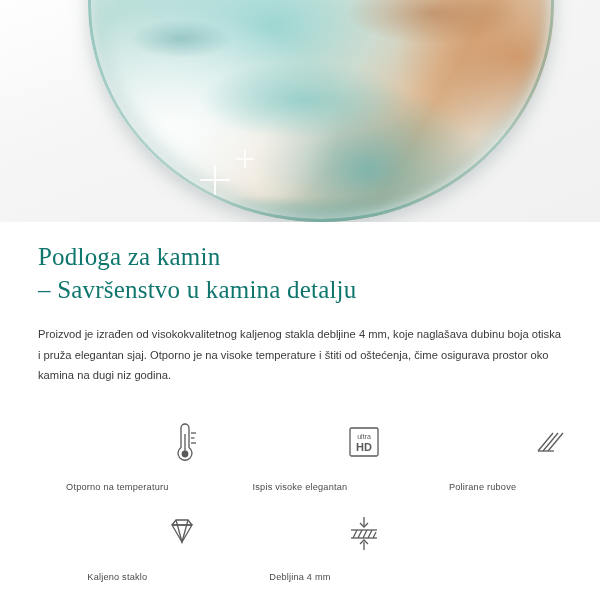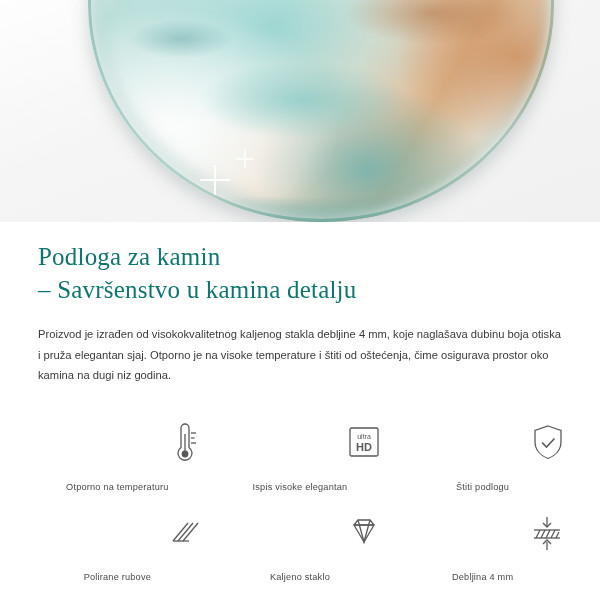--- a/index.html
+++ b/index.html
@@ -191,29 +191,20 @@
       <div class="ficon">
         <svg width="42" height="38" viewBox="0 0 42 38">
           <rect x="7" y="4" width="28" height="28" rx="1.5" fill="none" stroke="#5a5a5a" stroke-width="1.3"></rect>
           <text x="21" y="15" text-anchor="middle" font-family="Liberation Sans, sans-serif" font-size="7" fill="#5a5a5a">ultra</text>
           <text x="21" y="27" text-anchor="middle" font-family="Liberation Sans, sans-serif" font-size="11" font-weight="bold" fill="#5a5a5a">HD</text>
         </svg>
       </div>
       <div class="flabel">Ispis visoke elegantan</div>
     </div>
 
-    <div class="feature">
-      <div class="ficon">
-        <svg width="40" height="42" viewBox="0 0 40 42" fill="none" stroke="#5a5a5a" stroke-width="1.3">
-          <path d="M20 4l13 4.5v11c0 8.5-5.8 14.4-13 17-7.2-2.6-13-8.5-13-17v-11L20 4z"></path>
-          <path d="M14 20.5l4.5 4.5 8-8.5" stroke-width="1.6"></path>
-        </svg>
-      </div>
-      <div class="flabel">Štiti podlogu</div>
-    </div>
 
     <div class="feature">
       <div class="ficon">
         <svg width="42" height="38" viewBox="0 0 42 38" fill="none" stroke="#5a5a5a" stroke-width="1.3">
           <path d="M12 27L27 9"></path>
           <path d="M17 27L32 9"></path>
           <path d="M22 27L37 9"></path>
           <path d="M12 27h16"></path>
         </svg>
       </div>

